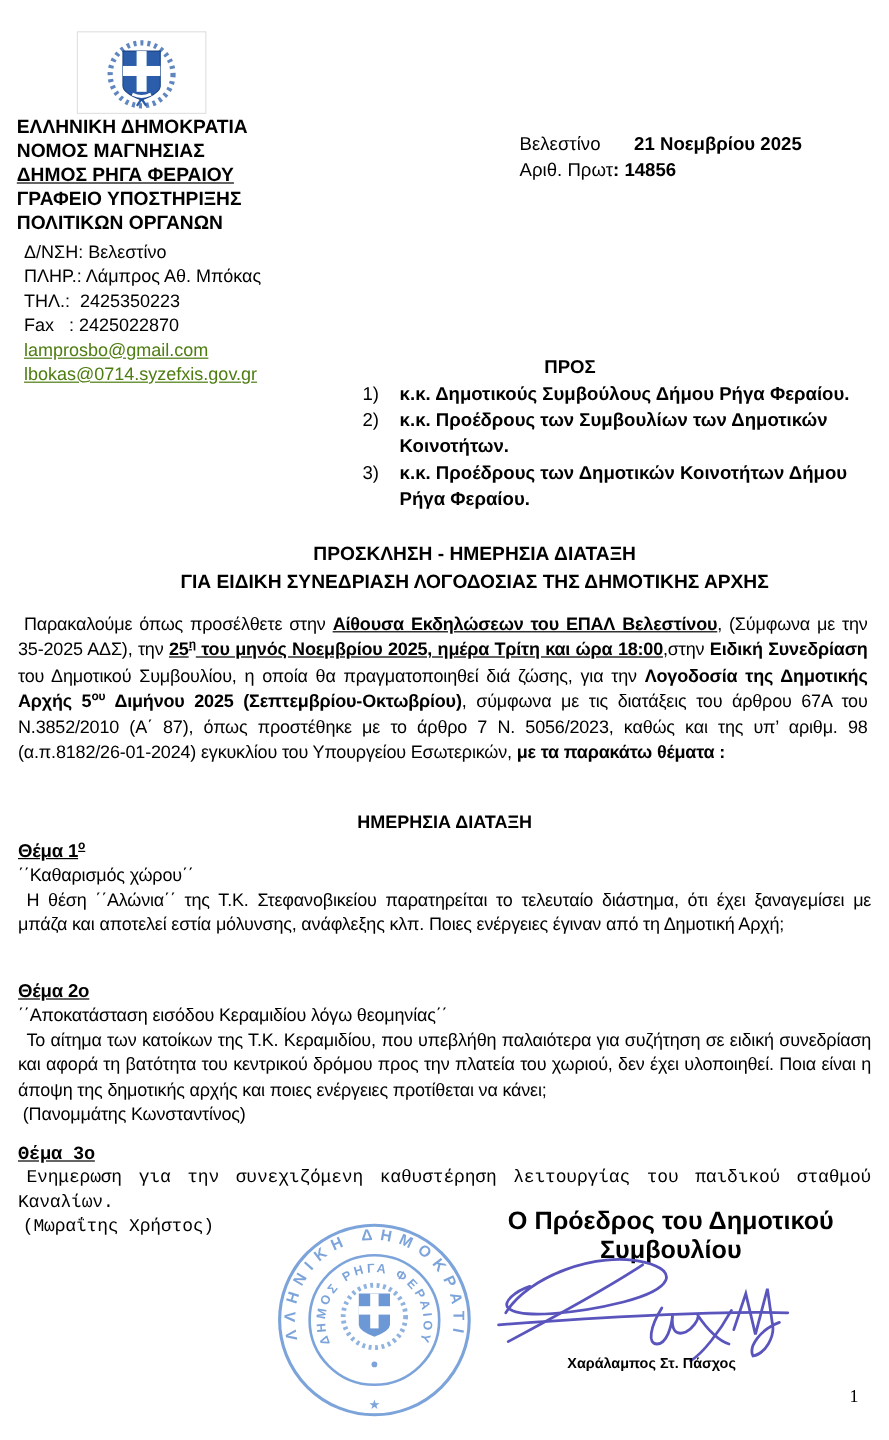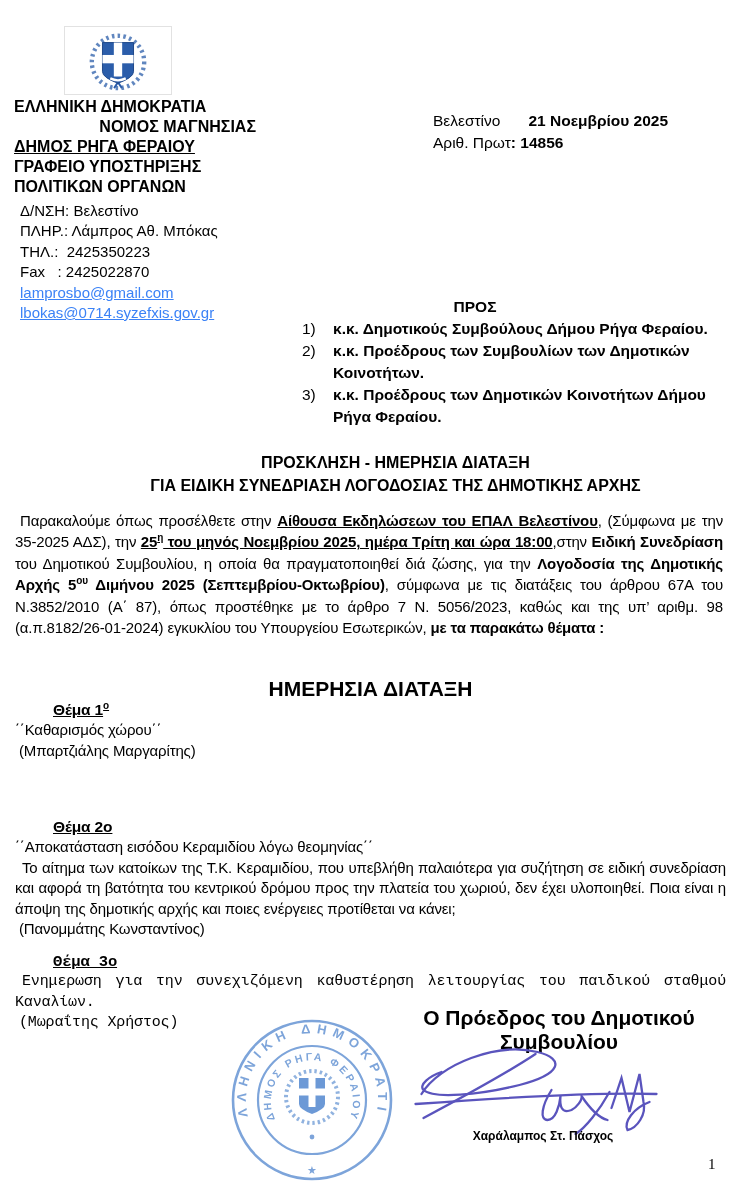--- a/index.html
+++ b/index.html
@@ -9,50 +9,50 @@
   .u{text-decoration:underline;}
   .sup{vertical-align:super;font-size:10px;line-height:0;}
 
   
   .logo-box{left:64px;top:26px;width:106px;height:67px;border:1px solid #e2e2e2;
             display:flex;align-items:center;justify-content:center;background:#fff;}
 
   
   .org-block{left:14px;top:97px;width:242px;font-size:16px;font-weight:bold;line-height:20px;}
   .org-line{white-space:nowrap;}
-  .org-center{text-align:right;}
+  .org-center{text-align:left;}
 
   
   .contact-block{left:20px;top:201px;font-size:15px;line-height:20.4px;}
   .contact-line{white-space:pre;}
-  .email-link{color:#3b82f6;text-decoration:underline;display:block;cursor:pointer;}
+  .email-link{color:#4d7c0f;text-decoration:underline;display:block;cursor:pointer;}
 
   
   .meta-block{left:433px;top:110px;font-size:15.5px;line-height:22px;}
   .meta-date{margin-left:28px;}
 
   
   .recipients{left:302px;top:296px;width:438px;font-size:15.5px;line-height:22px;}
   .pros-heading{width:346px;text-align:center;font-weight:bold;}
   .rec-row{display:flex;}
   .rec-num{width:31px;flex:none;}
   .rec-txt{font-weight:bold;width:404px;}
 
   
   .doc-title{left:0;top:451px;width:741px;text-align:center;font-weight:bold;font-size:16px;line-height:23px;padding-left:25px;}
 
   
   .intro{left:15px;top:510px;width:708px;font-size:15px;line-height:21.4px;
          text-align:justify;text-indent:5px;letter-spacing:-0.15px;}
 
   
-  .agenda-heading{left:0;top:677px;width:741px;text-align:center;font-weight:bold;font-size:21px;}
+  .agenda-heading{left:0;top:677px;width:741px;text-align:center;font-weight:bold;font-size:15px;}
   .agenda-item{left:15px;width:711px;font-size:15px;line-height:20.4px;letter-spacing:-0.15px;}
   .ag1{top:700px;} .ag2{top:817px;} .ag3{top:952px;font-family:Liberation Mono, monospace;}
-  .agenda-label{font-size:15.5px;margin-left:38px;}
+  .agenda-label{font-size:15.5px;}
   .agenda-body{text-align:justify;text-indent:7px;}
   .agenda-author{padding-left:4px;}
 
   
   .sig-role{left:388px;top:1006px;width:342px;text-align:center;font-weight:bold;font-size:21px;}
   .sig-svg{left:412px;top:1030px;}
   .sig-name{left:424px;top:1129px;width:238px;text-align:center;font-weight:bold;font-size:12px;}
   .stamp-svg{left:228px;top:1012px;}
   .page-num{left:708px;top:1156px;font-family:"Liberation Serif",serif;font-size:15px;}
 </style>
@@ -119,21 +119,21 @@
 
 <div class="abs intro">
   <span>Παρακαλούμε όπως προσέλθετε στην </span><span class="b u">Αίθουσα Εκδηλώσεων του ΕΠΑΛ Βελεστίνου</span><span>, (Σύμφωνα με την 35-2025 ΑΔΣ), την </span><span class="b u">25</span><span class="b u sup">η</span><span class="b u"> του μηνός Νοεμβρίου 2025, ημέρα Τρίτη και ώρα 18:00</span><span>,στην </span><span class="b">Ειδική Συνεδρίαση</span><span> του Δημοτικού Συμβουλίου, η οποία θα πραγματοποιηθεί διά ζώσης, για την </span><span class="b">Λογοδοσία της Δημοτικής Αρχής 5</span><span class="b sup">ου</span><span class="b"> Διμήνου 2025 (Σεπτεμβρίου-Οκτωβρίου)</span><span>, σύμφωνα με τις διατάξεις του άρθρου 67Α του Ν.3852/2010 (Α΄ 87), όπως προστέθηκε με το άρθρο 7 Ν. 5056/2023, καθώς και της υπ’ αριθμ. 98 (α.π.8182/26-01-2024) εγκυκλίου του Υπουργείου Εσωτερικών, </span><span class="b">με τα παρακάτω θέματα :</span>
 </div>
 
 <div class="abs agenda-heading">ΗΜΕΡΗΣΙΑ ΔΙΑΤΑΞΗ</div>
 
 <div class="abs agenda-item ag1">
   <div class="agenda-label"><span class="b u">Θέμα 1</span><span class="b u sup">ο</span></div>
   <div class="agenda-subtitle">΄΄Καθαρισμός χώρου΄΄</div>
-  <div class="agenda-author">(Μπαρτζιάλης Μαργαρίτης)</div>
+  <div class="agenda-body">Η θέση ΄΄Αλώνια΄΄ της Τ.Κ. Στεφανοβικείου παρατηρείται το τελευταίο διάστημα,  ότι έχει ξαναγεμίσει με μπάζα και αποτελεί εστία μόλυνσης, ανάφλεξης κλπ. Ποιες ενέργειες έγιναν από τη Δημοτική Αρχή;</div>
 </div>
 
 <div class="abs agenda-item ag2">
   <div class="agenda-label"><span class="b u">Θέμα 2ο</span><span class="b u sup"></span></div>
   <div class="agenda-subtitle">΄΄Αποκατάσταση εισόδου Κεραμιδίου λόγω θεομηνίας΄΄</div>
   <div class="agenda-body">Το αίτημα των κατοίκων της Τ.Κ. Κεραμιδίου,  που υπεβλήθη παλαιότερα για συζήτηση σε ειδική συνεδρίαση και αφορά τη βατότητα του κεντρικού δρόμου προς την πλατεία  του χωριού, δεν έχει υλοποιηθεί. Ποια είναι η άποψη της δημοτικής αρχής και ποιες ενέργειες προτίθεται να κάνει;</div>
   <div class="agenda-author">(Πανομμάτης Κωνσταντίνος)</div>
 </div>
 
 <div class="abs agenda-item ag3">

